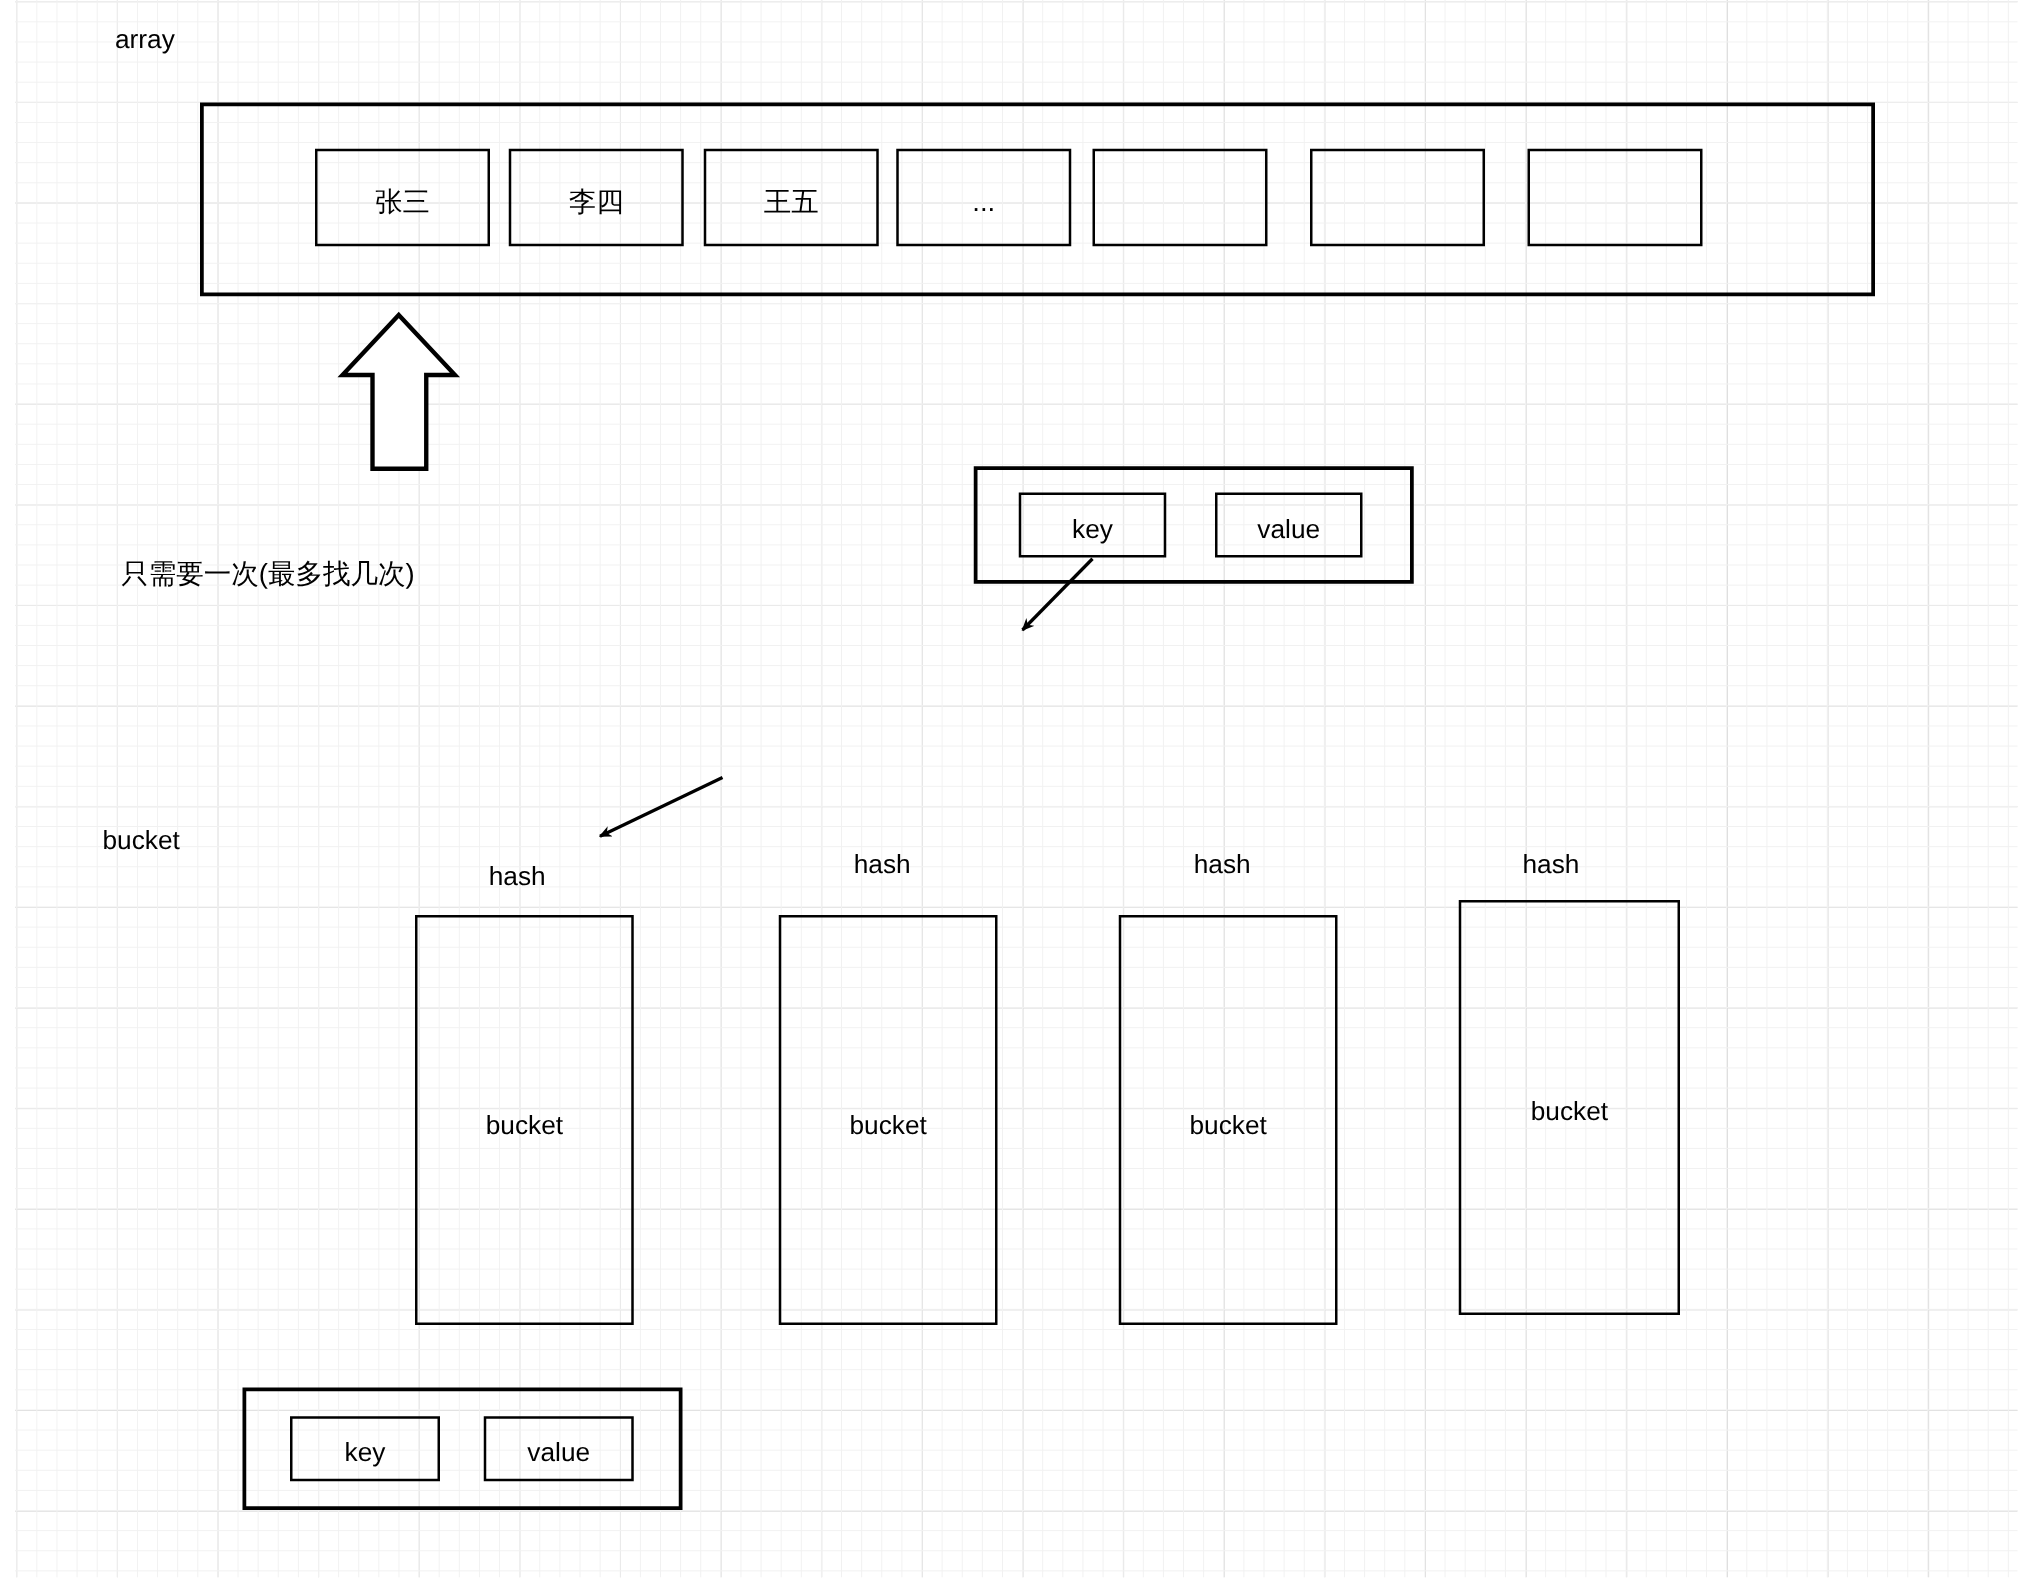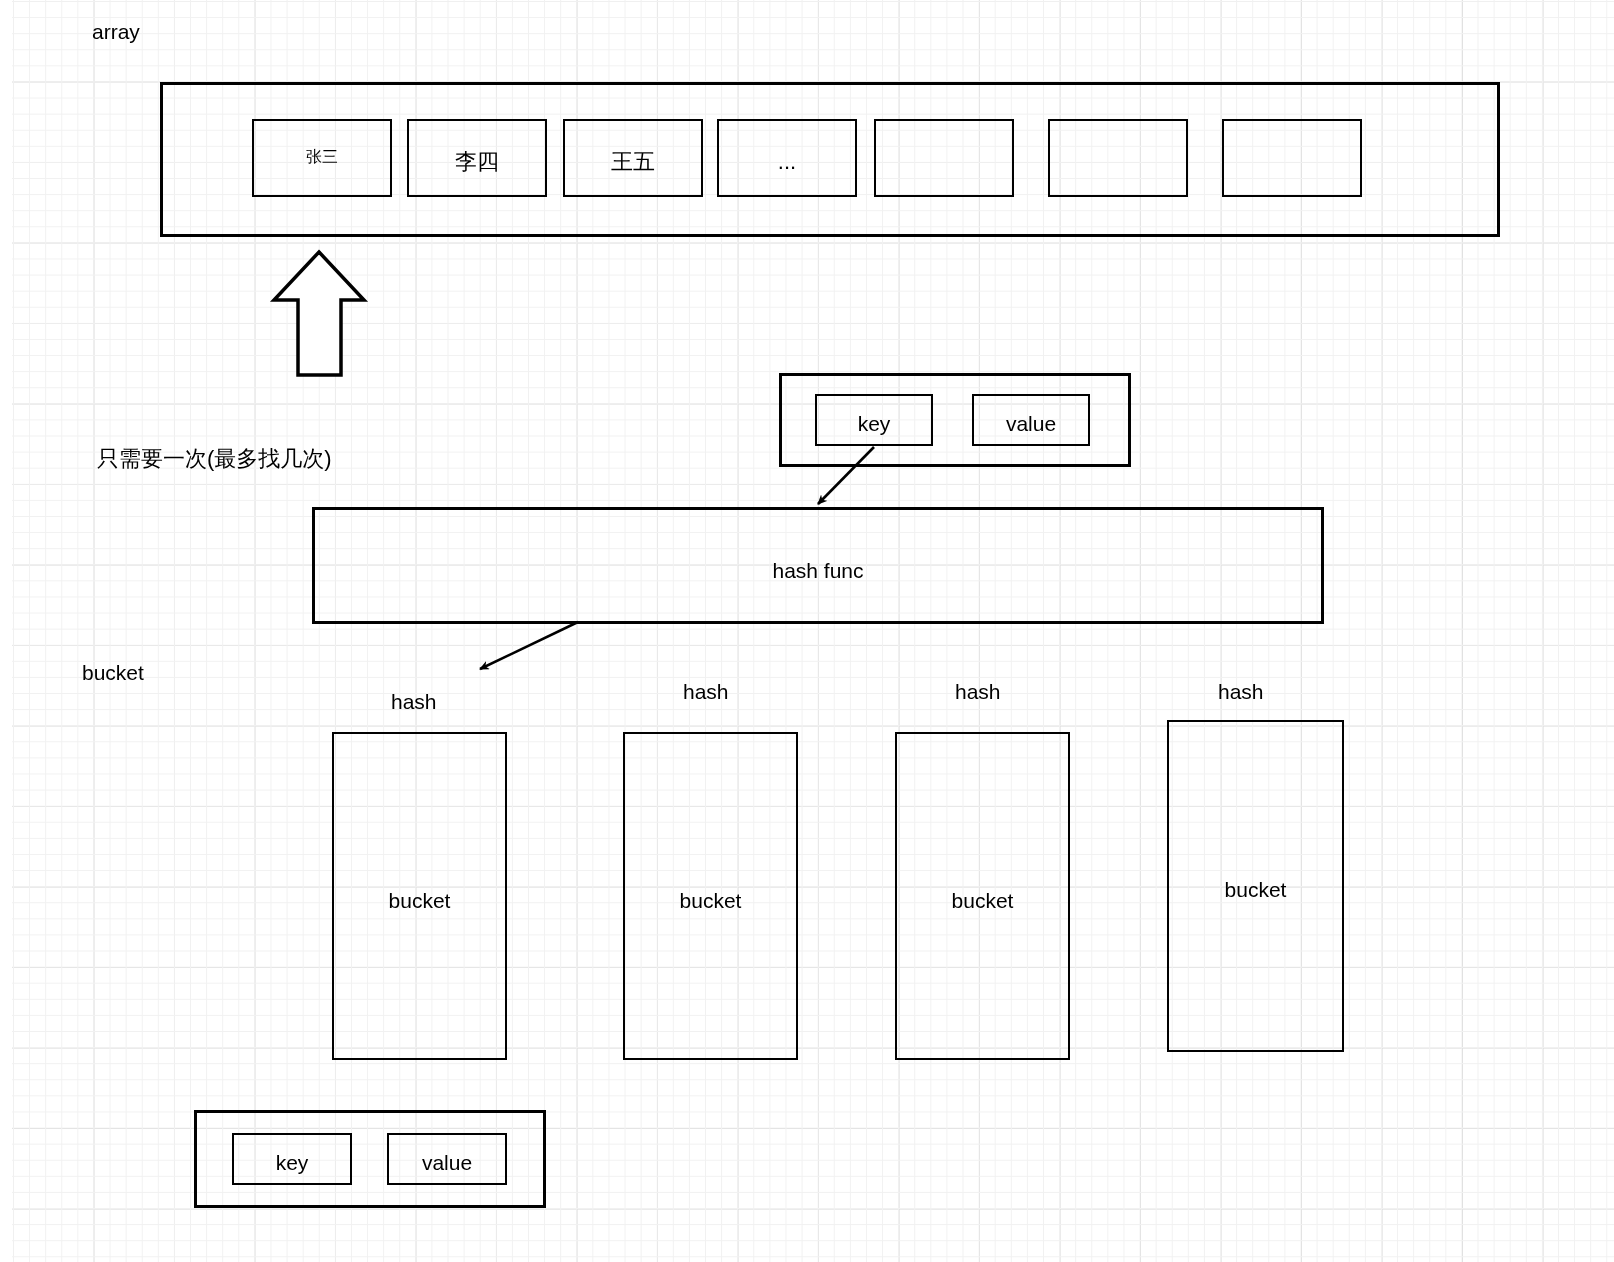--- a/index.html
+++ b/index.html
@@ -64,21 +64,21 @@
 </head>
 <body>
 
 <div id="canvas">
 
   <div class="lbl" style="left:80px; top:21px; font-size:21px;">array</div>
 
   <div class="box" style="left:148px; top:82px; width:1340px; height:155px;"></div>
 
   <div class="box thin" style="left:240px; top:119px; width:140px; height:78px;">
-    <div class="boxlabel" style="top:26px; font-size:16px;">张三</div>
+    <div class="boxlabel" style="top:26px; font-size:22px;">张三</div>
   </div>
 
   <div class="box thin" style="left:395px; top:119px; width:140px; height:78px;">
     <div class="boxlabel" style="top:26px; font-size:22px;">李四</div>
   </div>
 
   <div class="box thin" style="left:551px; top:119px; width:140px; height:78px;">
     <div class="boxlabel" style="top:26px; font-size:22px;">王五</div>
   </div>
 
@@ -103,23 +103,20 @@
   <div class="box" style="left:767px; top:373px; width:352px; height:94px;"></div>
 
   <div class="box thin" style="left:803px; top:394px; width:118px; height:52px;">
     <div class="boxlabel" style="top:16px; font-size:21px;">key</div>
   </div>
 
   <div class="box thin" style="left:960px; top:394px; width:118px; height:52px;">
     <div class="boxlabel" style="top:16px; font-size:21px;">value</div>
   </div>
 
-  <div class="box" style="left:300px; top:507px; width:1012px; height:117px;">
-    <div class="boxlabel" style="top:49px; font-size:21px;">hash func</div>
-  </div>
 
   <div class="lbl" style="left:70px; top:662px; font-size:21px;">bucket</div>
 
   <div class="lbl" style="left:379px; top:691px; font-size:21px;">hash</div>
   <div class="box thin" style="left:320px; top:732px; width:175px; height:328px;">
     <div class="boxlabel" style="top:155px; font-size:21px;">bucket</div>
   </div>
 
   <div class="lbl" style="left:671px; top:681px; font-size:21px;">hash</div>
   <div class="box thin" style="left:611px; top:732px; width:175px; height:328px;">

